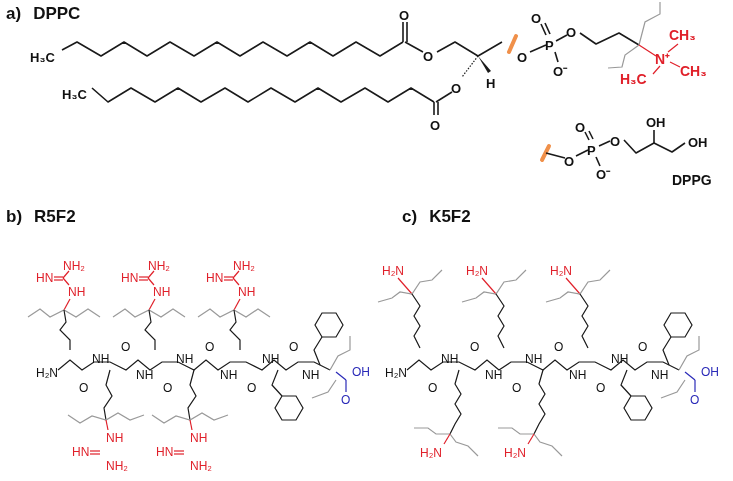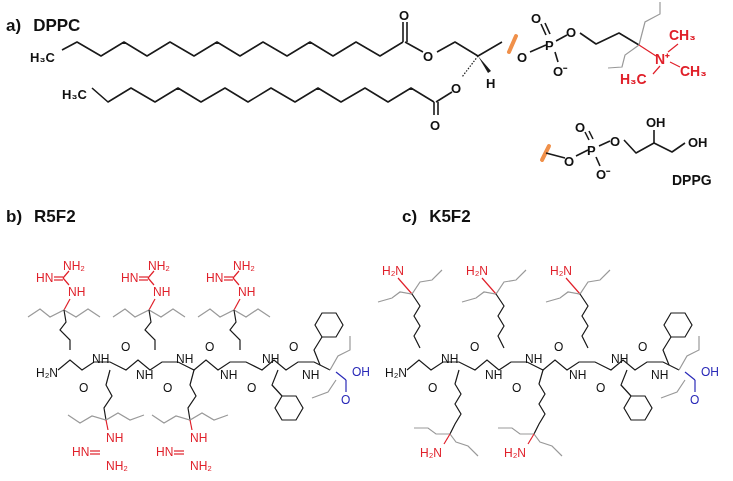--- a/index.html
+++ b/index.html
@@ -17,21 +17,21 @@
   .atom-n { font-size: 12px; fill: #111; }
   .atom-red { font-size: 12px; fill: #e0202a; }
   .atom-red-b { font-size: 14px; fill: #e0202a; font-weight: bold; }
   .atom-blue { font-size: 12px; fill: #2a2ab8; }
   .cut { stroke: #f0904a; stroke-width: 4; stroke-linecap: round; }
   .name-label { font-size: 14px; font-weight: bold; fill: #111; }
 </style>
 </head>
 <body>
 
-<div class="panel-label" style="left:6px; top:16px;">
+<div class="panel-label" style="left:6px; top:4px;">
   <span class="letter">a)</span><span>DPPC</span>
 </div>
 <div class="panel-label" style="left:6px; top:207px;">
   <span class="letter">b)</span><span>R5F2</span>
 </div>
 <div class="panel-label" style="left:402px; top:207px;">
   <span class="letter">c)</span><span>K5F2</span>
 </div>
 
 <svg width="733" height="481" viewBox="0 0 733 481">

